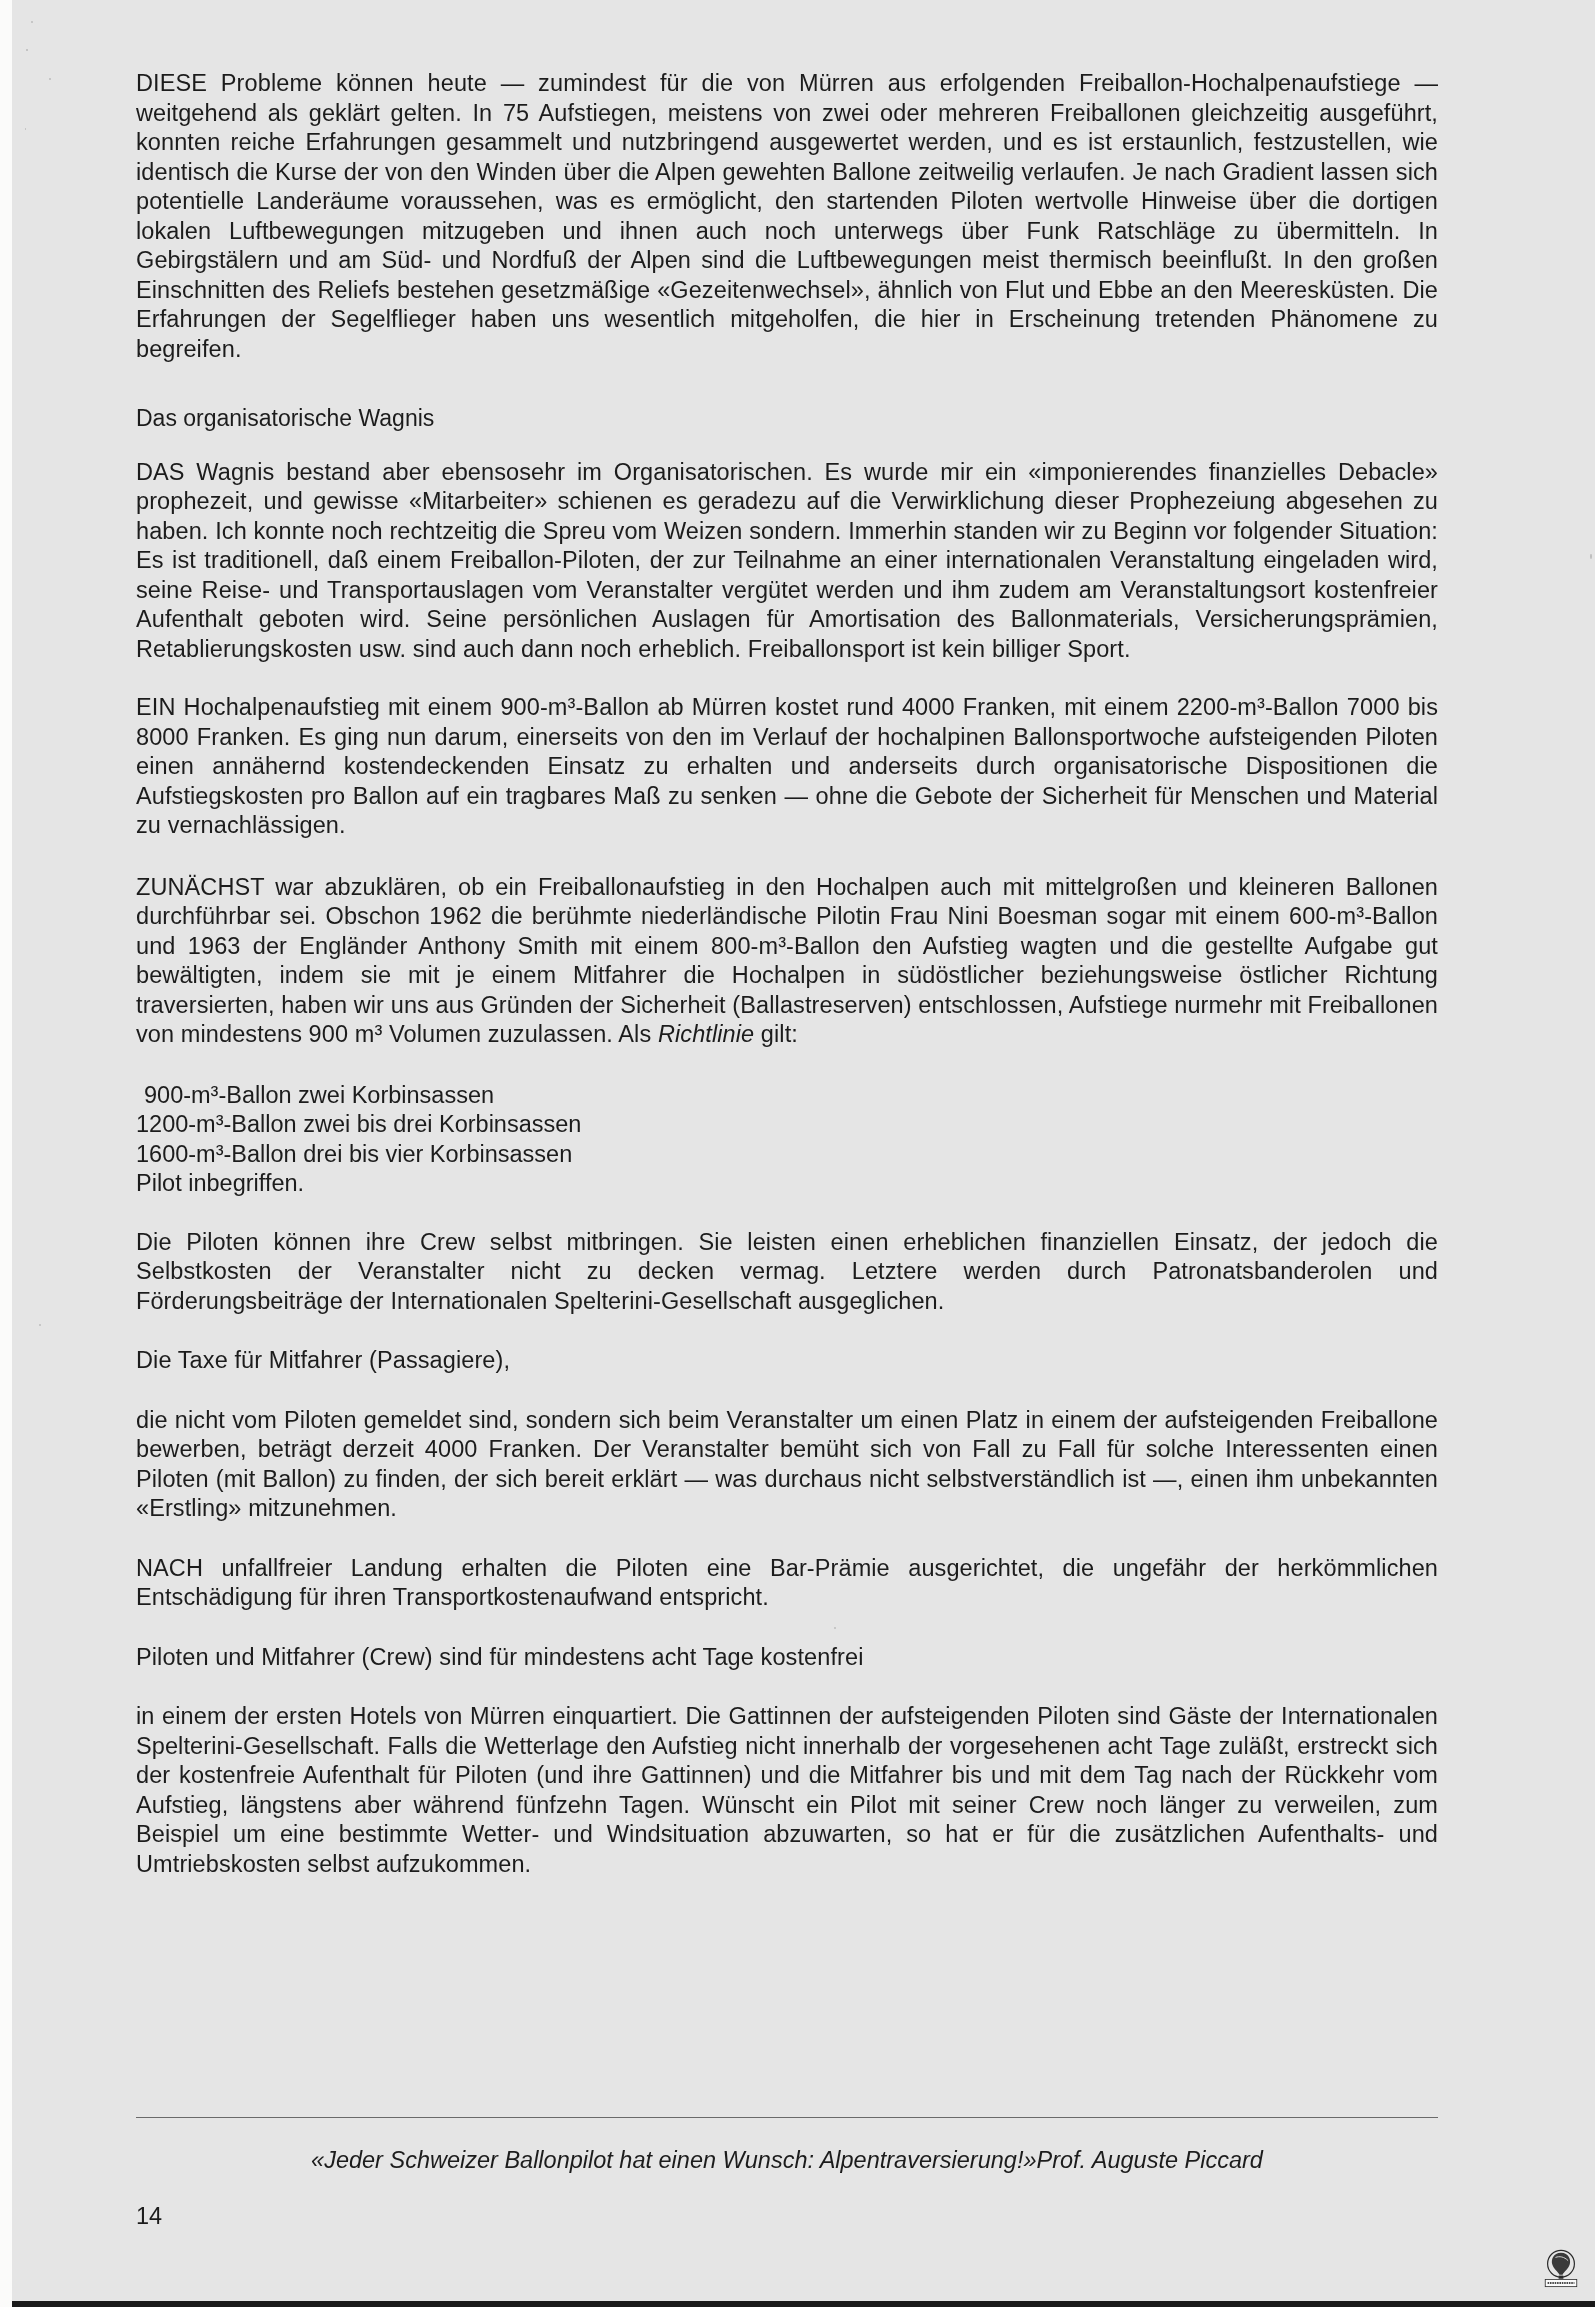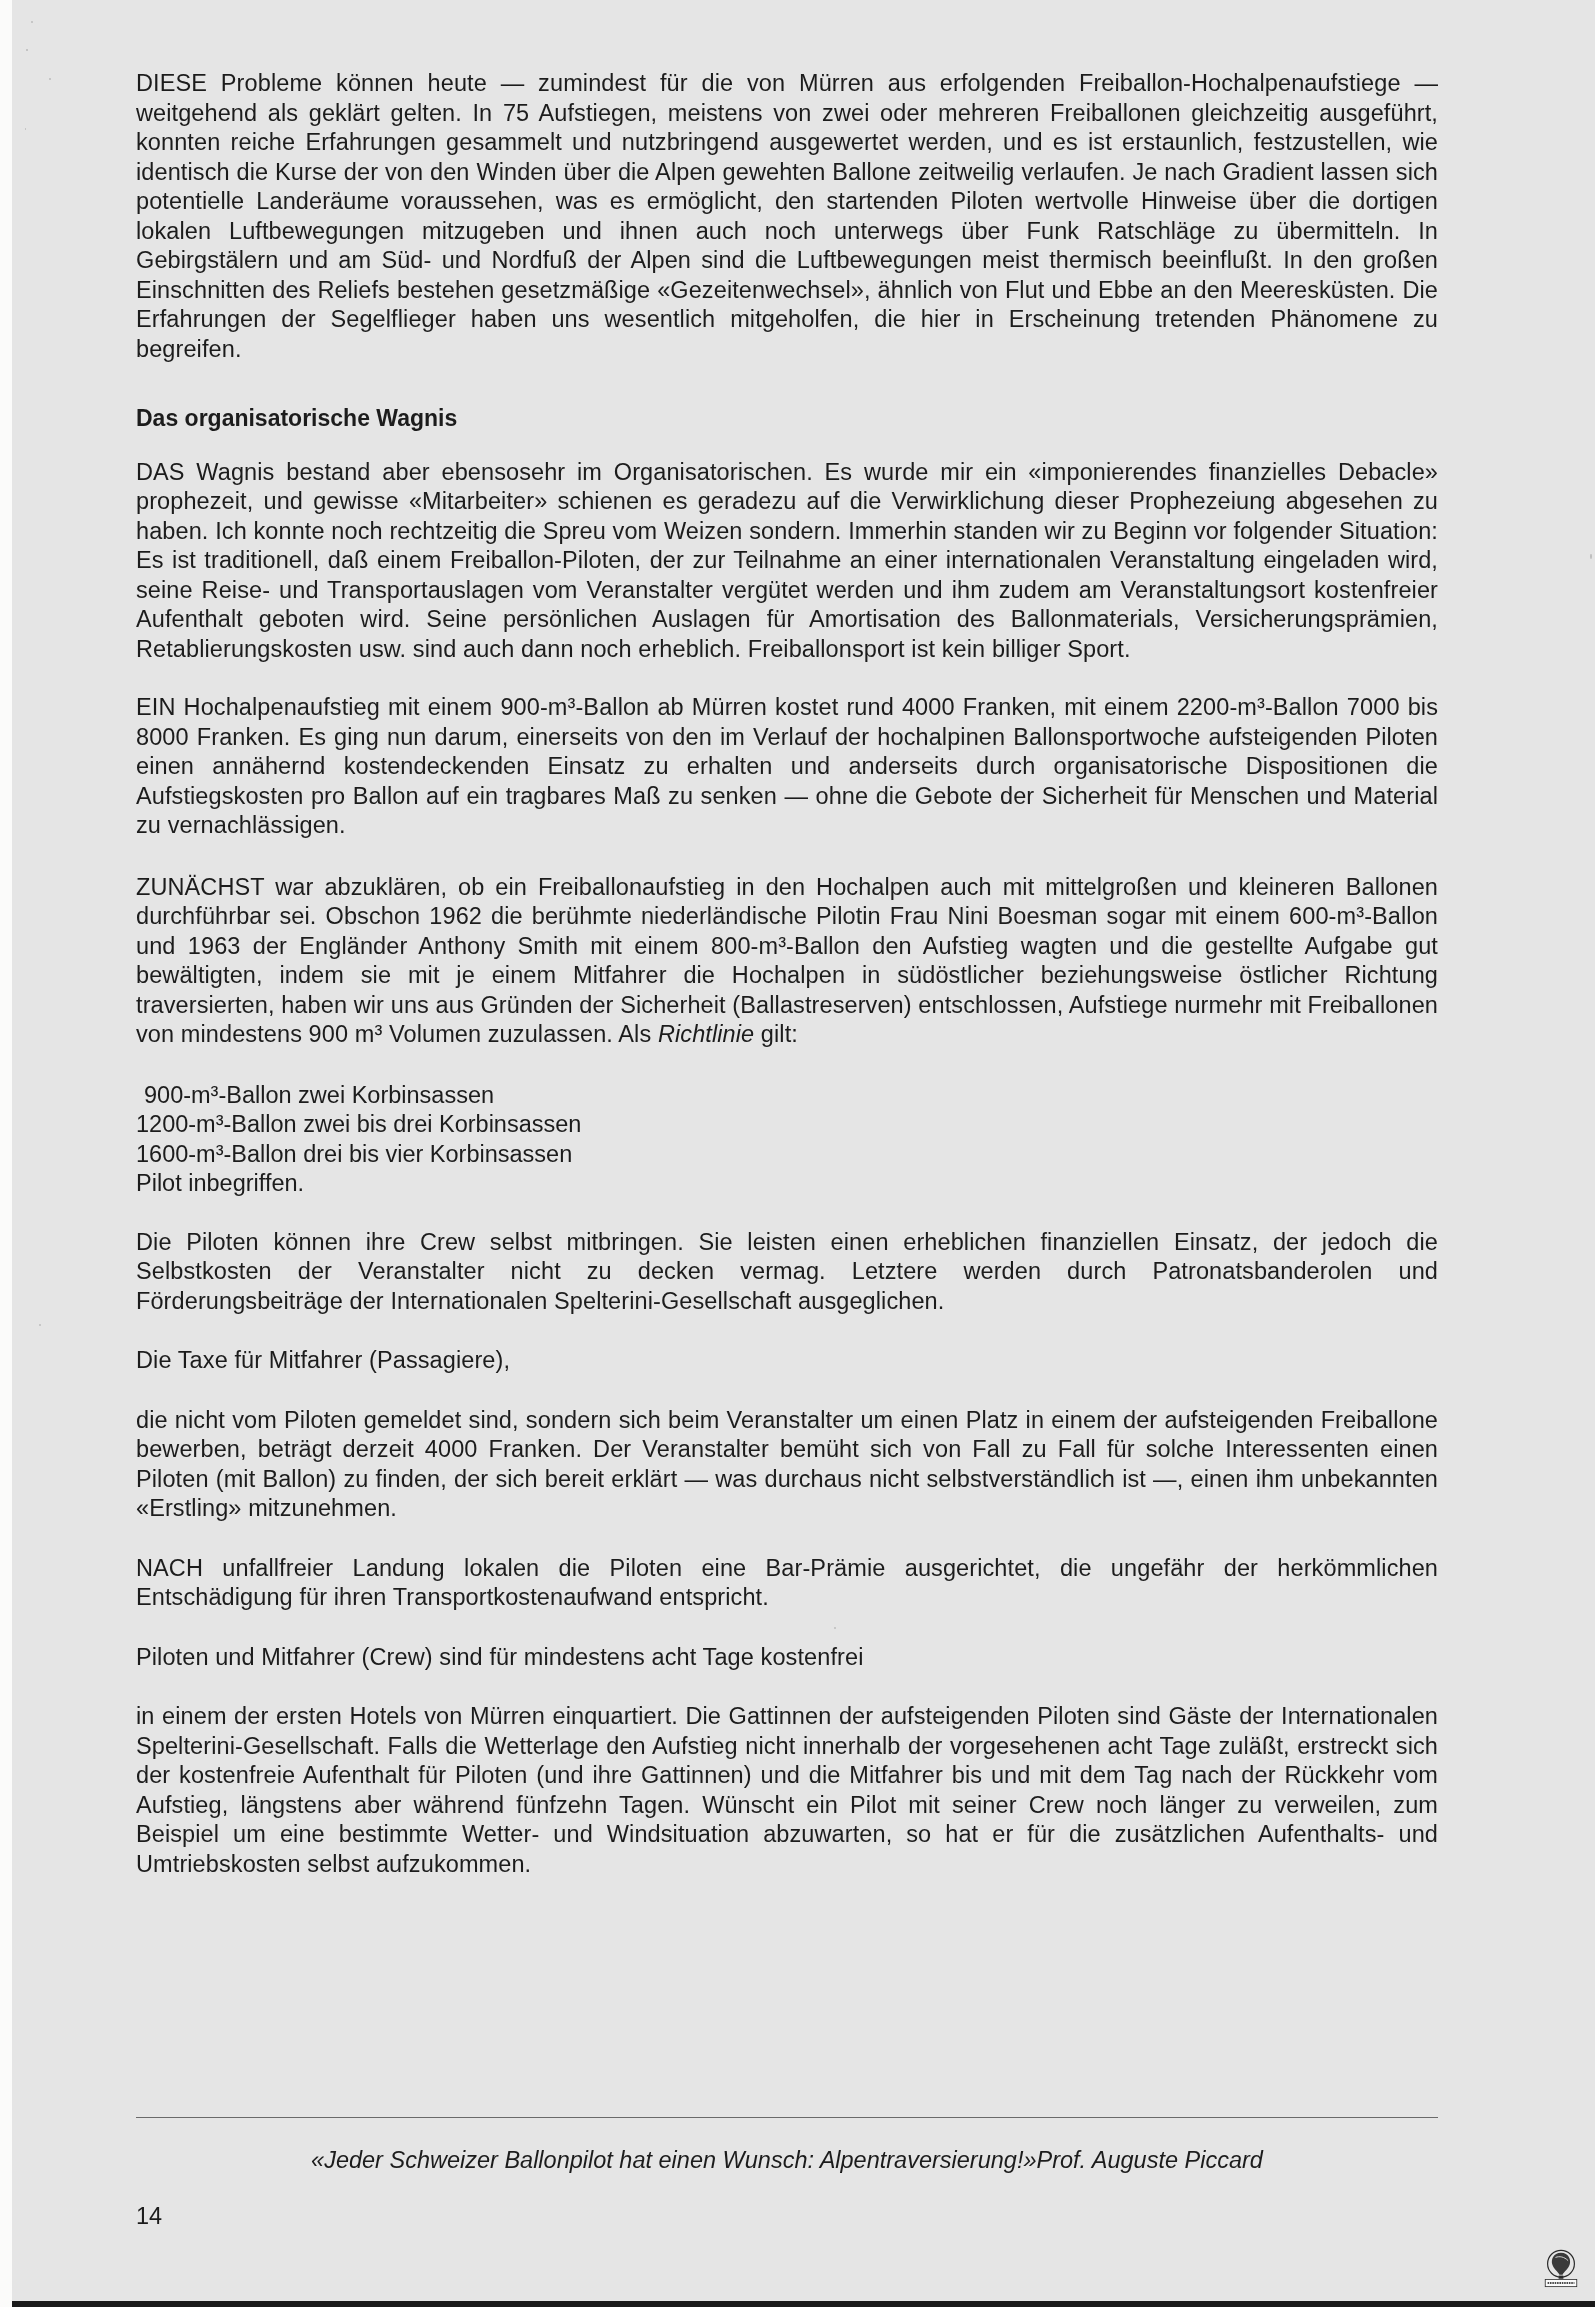--- a/index.html
+++ b/index.html
@@ -33,21 +33,21 @@
     line-height: 29.5px;
     text-align: justify;
     margin: 0;
     letter-spacing: 0.1px;
   }
   .gap-sm { height: 28px; }
   .gap-md { height: 30px; }
   .gap-lg { height: 32px; }
   .subheading {
     font-size: 23px;
-    font-weight: bold;
+    font-weight: normal;
     line-height: 29.5px;
     margin: 0;
   }
   .italic { font-style: italic; }
   .list {
     margin: 0;
     padding: 0;
     list-style: none;
     font-size: 23.5px;
     line-height: 29.5px;
@@ -143,21 +143,21 @@
     <div class="gap-md" style="height:30px"></div>
 
     <p class="para">Die Taxe für Mitfahrer (Passagiere),</p>
 
     <div class="gap-md" style="height:30px"></div>
 
     <p class="para">die nicht vom Piloten gemeldet sind, sondern sich beim Veranstalter um einen Platz in einem der aufsteigenden Freiballone bewerben, beträgt derzeit 4000 Franken. Der Veranstalter bemüht sich von Fall zu Fall für solche Interessenten einen Piloten (mit Ballon) zu finden, der sich bereit erklärt — was durchaus nicht selbstverständlich ist —, einen ihm unbekannten «Erstling» mitzunehmen.</p>
 
     <div class="gap-md" style="height:30px"></div>
 
-    <p class="para">NACH unfallfreier Landung lokalen die Piloten eine Bar-Prämie ausgerichtet, die ungefähr der herkömmlichen Entschädigung für ihren Transportkostenaufwand entspricht.</p>
+    <p class="para">NACH unfallfreier Landung erhalten die Piloten eine Bar-Prämie ausgerichtet, die ungefähr der herkömmlichen Entschädigung für ihren Transportkostenaufwand entspricht.</p>
 
     <div class="gap-md" style="height:30px"></div>
 
     <p class="para">Piloten und Mitfahrer (Crew) sind für mindestens acht Tage kostenfrei</p>
 
     <div class="gap-md" style="height:30px"></div>
 
     <p class="para">in einem der ersten Hotels von Mürren einquartiert. Die Gattinnen der aufsteigenden Piloten sind Gäste der Internationalen Spelterini-Gesellschaft. Falls die Wetterlage den Aufstieg nicht innerhalb der vorgesehenen acht Tage zuläßt, erstreckt sich der kostenfreie Aufenthalt für Piloten (und ihre Gattinnen) und die Mitfahrer bis und mit dem Tag nach der Rückkehr vom Aufstieg, längstens aber während fünfzehn Tagen. Wünscht ein Pilot mit seiner Crew noch länger zu verweilen, zum Beispiel um eine bestimmte Wetter- und Windsituation abzuwarten, so hat er für die zusätzlichen Aufenthalts- und Umtriebskosten selbst aufzukommen.</p>
   </div>
 

